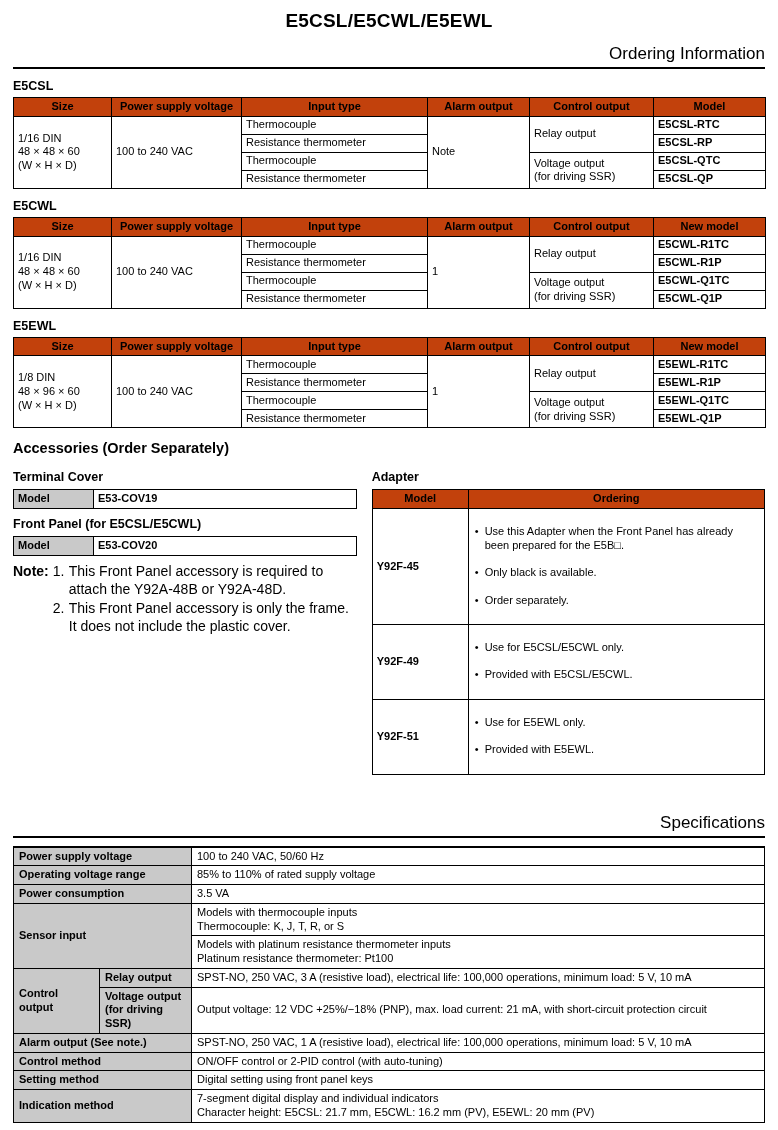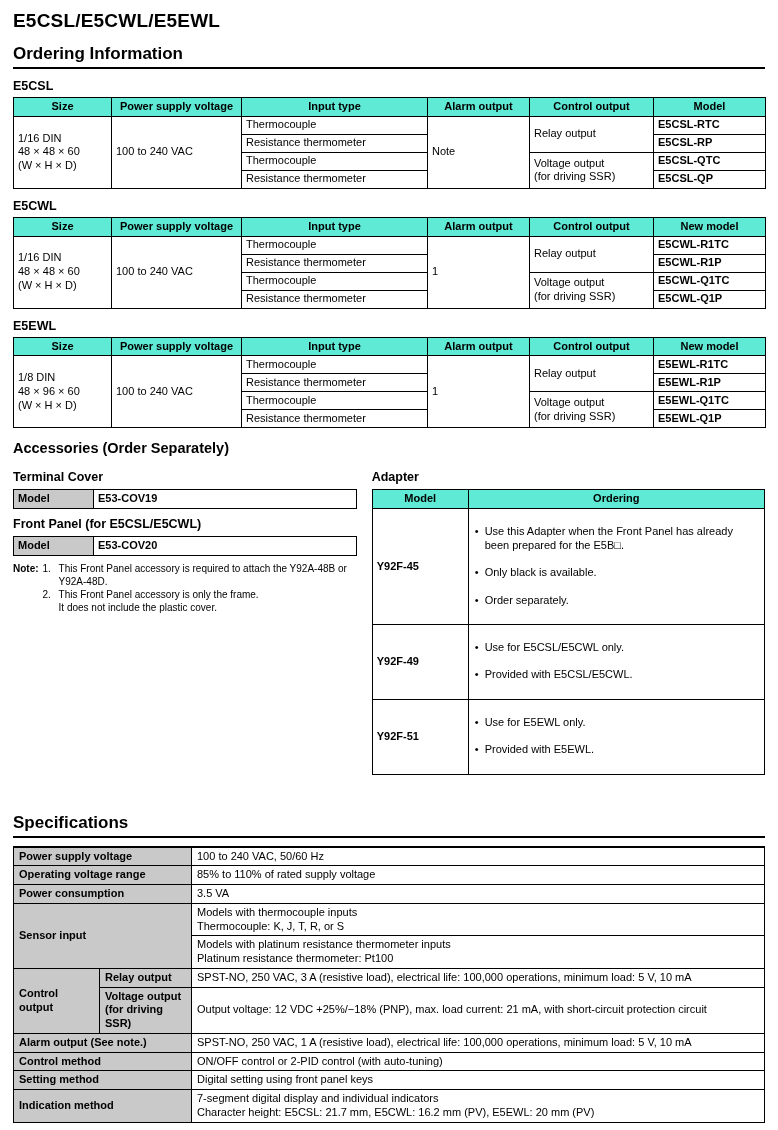--- a/index.html
+++ b/index.html
@@ -2,34 +2,34 @@
 <html><head>
 <meta charset="utf-8">
 <style>
   * { box-sizing: border-box; margin: 0; padding: 0; }
   body {
     width: 778px; min-height: 1130px; background: #ffffff; color: #000;
     font-family: "Liberation Sans", "DejaVu Sans", sans-serif;
   }
   .page { padding: 8px 13px 6px 13px; }
 
-  .h1 { font-size: 19px; font-weight: bold; margin: 2px 0 12px 0; letter-spacing: 0.2px; }
-  .rule-head { font-size: 17px; font-weight: bold; border-bottom: 2px solid #000; padding-bottom: 3px; margin: 10px 0 8px 0; }
+  .h1 { font-size: 19px; font-weight: bold; margin: 2px 0 12px 0; letter-spacing: 0.2px; text-align: center; }
+  .rule-head { font-size: 17px; font-weight: normal; border-bottom: 2px solid #000; padding-bottom: 3px; margin: 10px 0 8px 0; text-align: right; }
   .series-head { font-size: 12.5px; font-weight: bold; margin: 10px 0 4px 0; }
   .acc-head { font-size: 14.5px; font-weight: bold; margin: 12px 0 6px 0; }
   .sub2 { font-size: 12.5px; font-weight: bold; margin: 8px 0 5px 0; }
   .ratings-head { font-size: 15px; font-weight: normal; margin: 14px 0 8px 0; }
 
   table { border-collapse: collapse; width: 100%; table-layout: fixed; }
   td, th {
     border: 1px solid #000; font-size: 11px; padding: 1px 4px;
     vertical-align: middle; text-align: left; white-space: pre-line;
     line-height: 1.25; overflow: hidden;
   }
-  th { background: #5eead4; text-align: center; font-weight: bold; padding: 2px 2px; height: 17px; }
+  th { background: #c2410c; text-align: center; font-weight: bold; padding: 2px 2px; height: 17px; }
   .glabel { background: #c9c9c9; font-weight: bold; }
   td.model { font-weight: bold; }
 
   .order-table td { height: 18px; }
   .order-table .c0 { width: 98px; }
   .order-table .c1 { width: 130px; }
   .order-table .c2 { width: 186px; }
   .order-table .c3 { width: 102px; }
   .order-table .c4 { width: 124px; }
   .order-table .c5 { width: 112px; }
@@ -38,21 +38,21 @@
   .acc-left { width: 360px; }
   .acc-right { width: 412px; }
   .acc-table td { height: 19px; }
   .acc-table .ca { width: 80px; }
 
   .adapter-table .ma { width: 96px; }
   .adapter-table td.remarks { vertical-align: top; padding: 2px 4px 3px 6px; }
   .bullet { position: relative; padding-left: 10px; }
   .bullet::before { content: "\2022"; position: absolute; left: 0; top: 0; }
 
-  .note { display: flex; font-size: 10px; margin-top: 6px; line-height: 1.3; }
+  .note { display: flex; font-size: 14px; margin-top: 6px; line-height: 1.3; }
   .note .bold { font-weight: bold; margin-right: 4px; white-space: nowrap; }
   .note-item { display: flex; }
   .note-item .num { width: 16px; flex: none; }
   .note-item .txt { white-space: pre-line; }
 
   .spec-section { margin-top: 38px; }
   .ratings-table { border-top: 2px solid #000; }
   .ratings-table td { padding: 2px 5px; }
   .ratings-table .r0 { width: 86px; }
   .ratings-table .r1 { width: 92px; }

